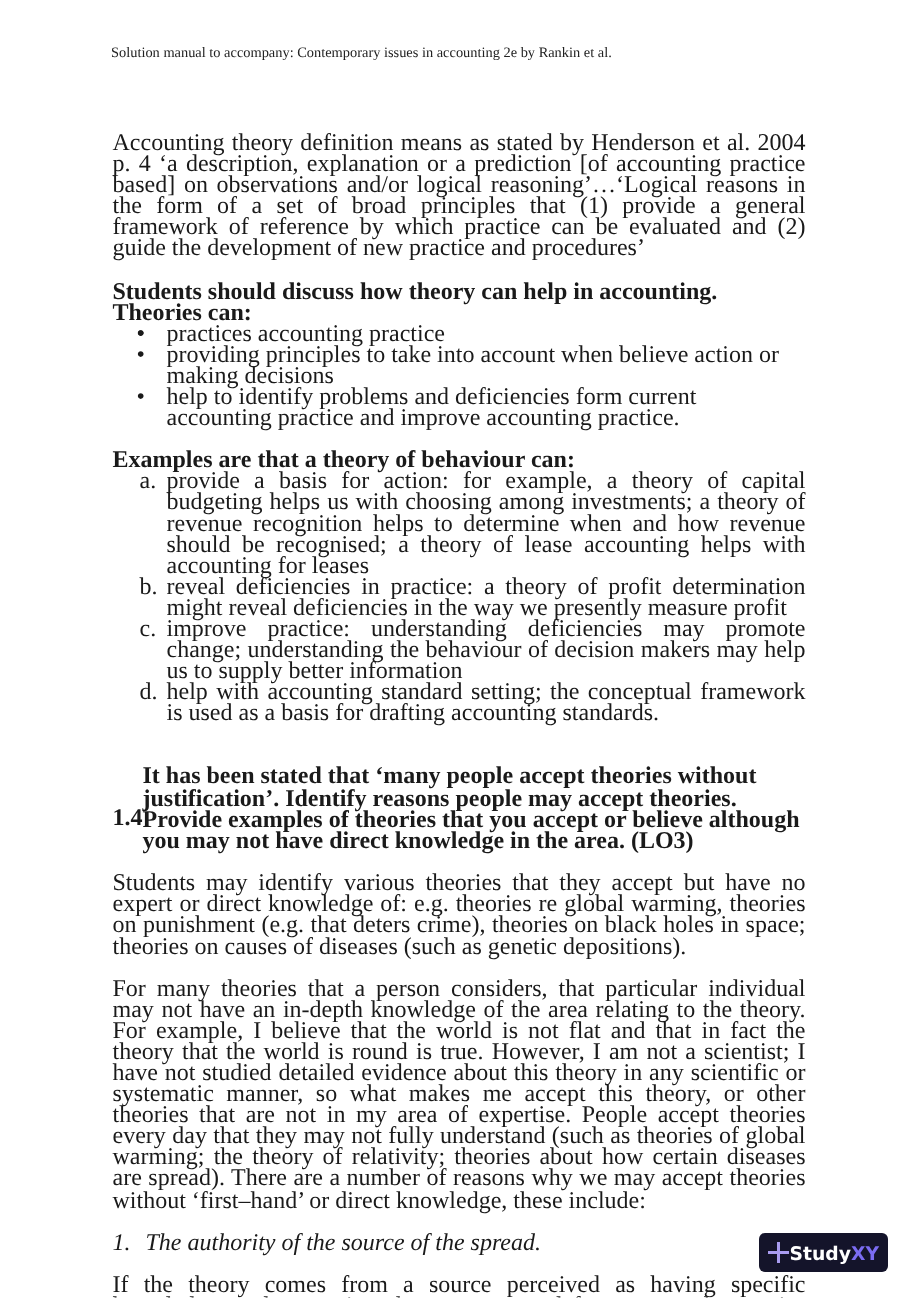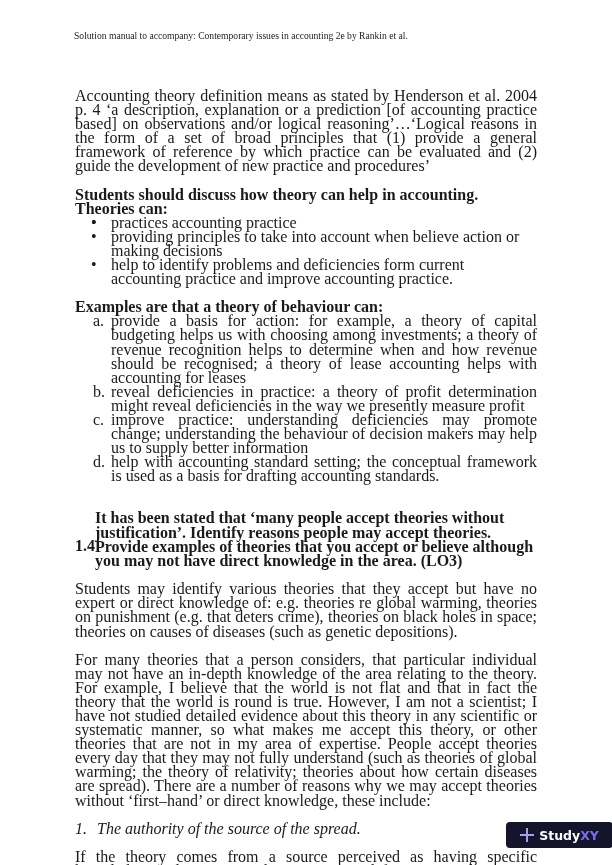--- a/index.html
+++ b/index.html
@@ -91,21 +91,21 @@
     }
     .subhead .num {
       position: absolute;
       left: 0;
       top: 0;
     }
     .badge {
       position: absolute;
       left: 506px;
       top: 822px;
-      width: 107px;
+      width: 86px;
       height: 26px;
       background: #14142a;
       border-radius: 4px;
       display: flex;
       align-items: center;
       justify-content: center;
       gap: 5px;
       font-family: "DejaVu Sans", "Liberation Sans", sans-serif;
       font-weight: bold;
       font-size: 12.5px;

